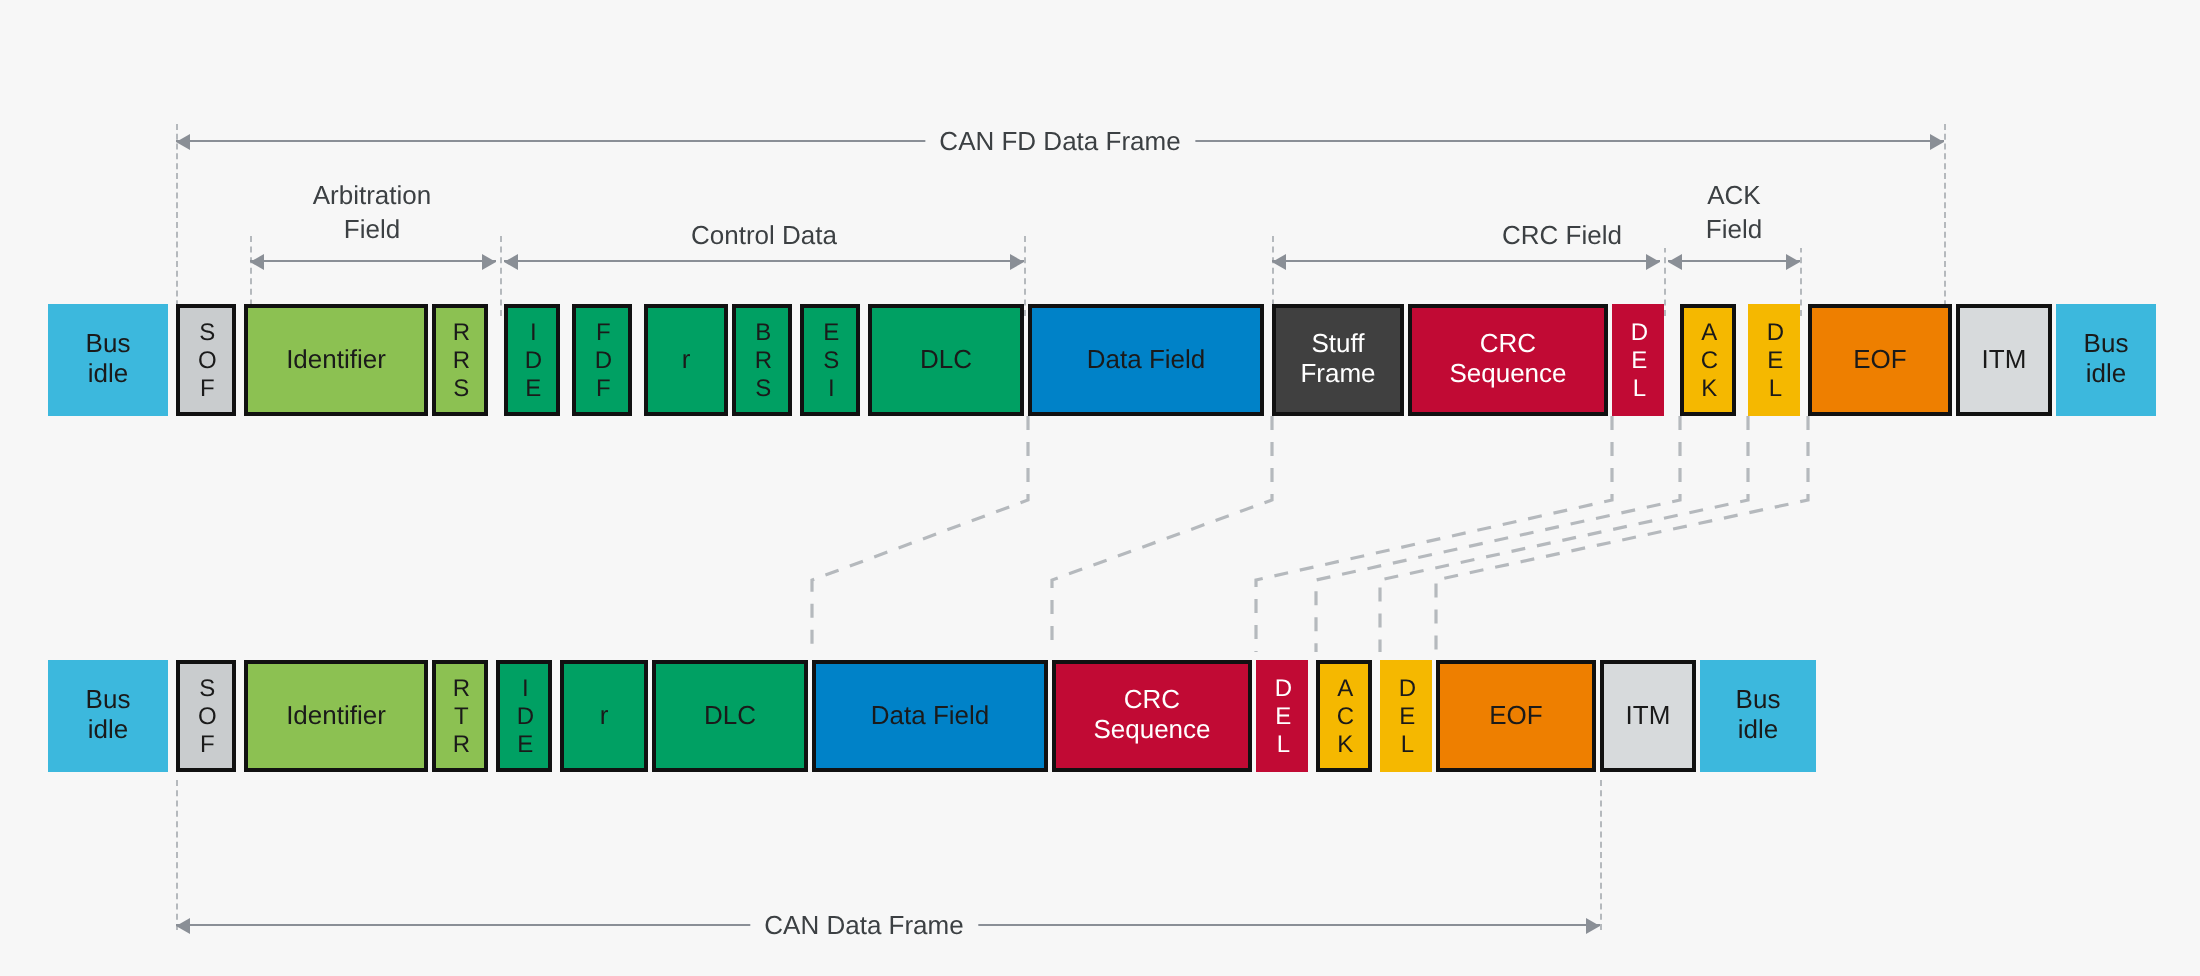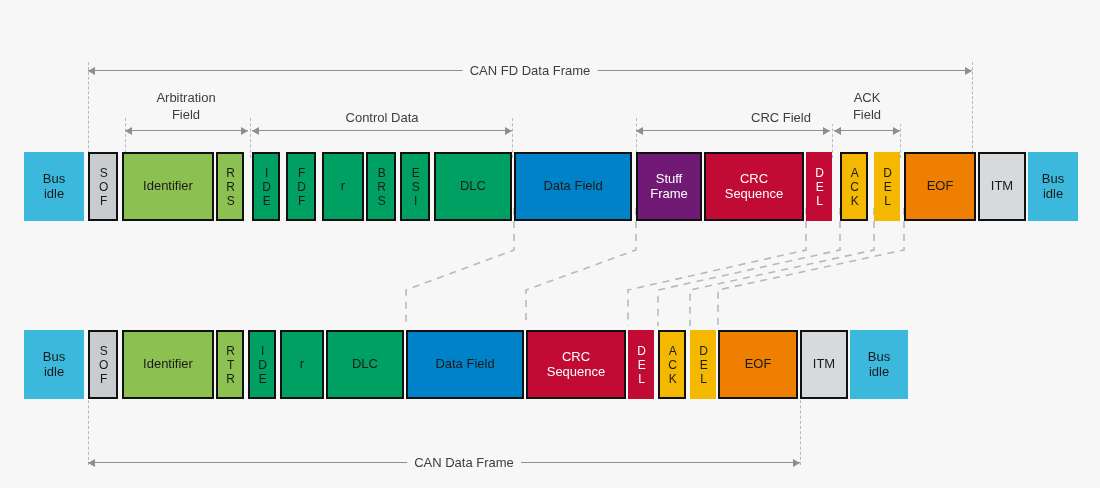--- a/index.html
+++ b/index.html
@@ -9,21 +9,21 @@
     background:#f7f7f7;
     font-family:"Liberation Sans", sans-serif;
     position:relative;
     overflow:hidden;
   }
   #stage { position:absolute; left:0; top:0; width:1100px; height:488px; }
 
   
   .row { position:absolute; height:56px; }
   .seg {
-    position:absolute; top:0; height:69px;
+    position:absolute; top:0; height:56px;
     display:flex; align-items:center; justify-content:center;
     text-align:center;
     font-size:13px;
     line-height:1.15;
     color:#1a1a1a;
     border:2px solid #111;
     overflow:hidden;
   }
   .seg.noborder { border:none; }
   .seg .lbl { pointer-events:none; }
@@ -120,21 +120,21 @@
       </div>
       <div class="seg vert" style="left: 400px; width: 30px; background: rgb(0, 160, 99);">
         <span class="lbl">ESI</span>
       </div>
       <div class="seg" style="left: 434px; width: 78px; background: rgb(0, 160, 99);">
         <span class="lbl"><span>DLC</span></span>
       </div>
       <div class="seg" style="left: 514px; width: 118px; background: rgb(0, 130, 200);">
         <span class="lbl"><span>Data Field</span></span>
       </div>
-      <div class="seg white" style="left: 636px; width: 66px; background: #701a75;">
+      <div class="seg white" style="left: 636px; width: 66px; background: #404040;">
         <span class="lbl"><span>Stuff</span><br><span>Frame</span></span>
       </div>
       <div class="seg white" style="left: 704px; width: 100px; background: rgb(193, 10, 52);">
         <span class="lbl"><span>CRC</span><br><span>Sequence</span></span>
       </div>
       <div class="seg vert white noborder" style="left: 806px; width: 26px; background: rgb(193, 10, 52);">
         <span class="lbl">DEL</span>
       </div>
       <div class="seg vert" style="left: 840px; width: 28px; background: rgb(245, 184, 0);">
         <span class="lbl">ACK</span>
@@ -206,16 +206,16 @@
       <div class="mlabel" style="left: 530px; transform: translateX(-50%); top: 63px;">CAN FD Data Frame</div>
       <div class="measure" style="left: 125px; top: 130px; width: 123px;"></div>
       <div class="mlabel two" style="width: 90px; left: 141px; top: 90px;">Arbitration<br>Field</div>
       <div class="measure" style="left: 252px; top: 130px; width: 260px;"></div>
       <div class="mlabel" style="left: 382px; transform: translateX(-50%); top: 110px;">Control Data</div>
       <div class="measure" style="left: 636px; top: 130px; width: 194px;"></div>
       <div class="mlabel" style="left: 733px; transform: translateX(-50%); top: 110px; margin-left: 48px;">CRC Field</div>
       <div class="measure" style="left: 834px; top: 130px; width: 66px;"></div>
       <div class="mlabel two" style="width: 90px; left: 822px; top: 90px;">ACK<br>Field</div>
       <div class="measure" style="left: 88px; top: 462px; width: 712px;"></div>
-      <div class="mlabel" style="left: 464px; transform: translateX(-50%); top: 455px;">CAN Data Frame</div>
+      <div class="mlabel" style="left: 432px; transform: translateX(-50%); top: 455px;">CAN Data Frame</div>
     </div>
 
 </div>
 
 </body></html>

